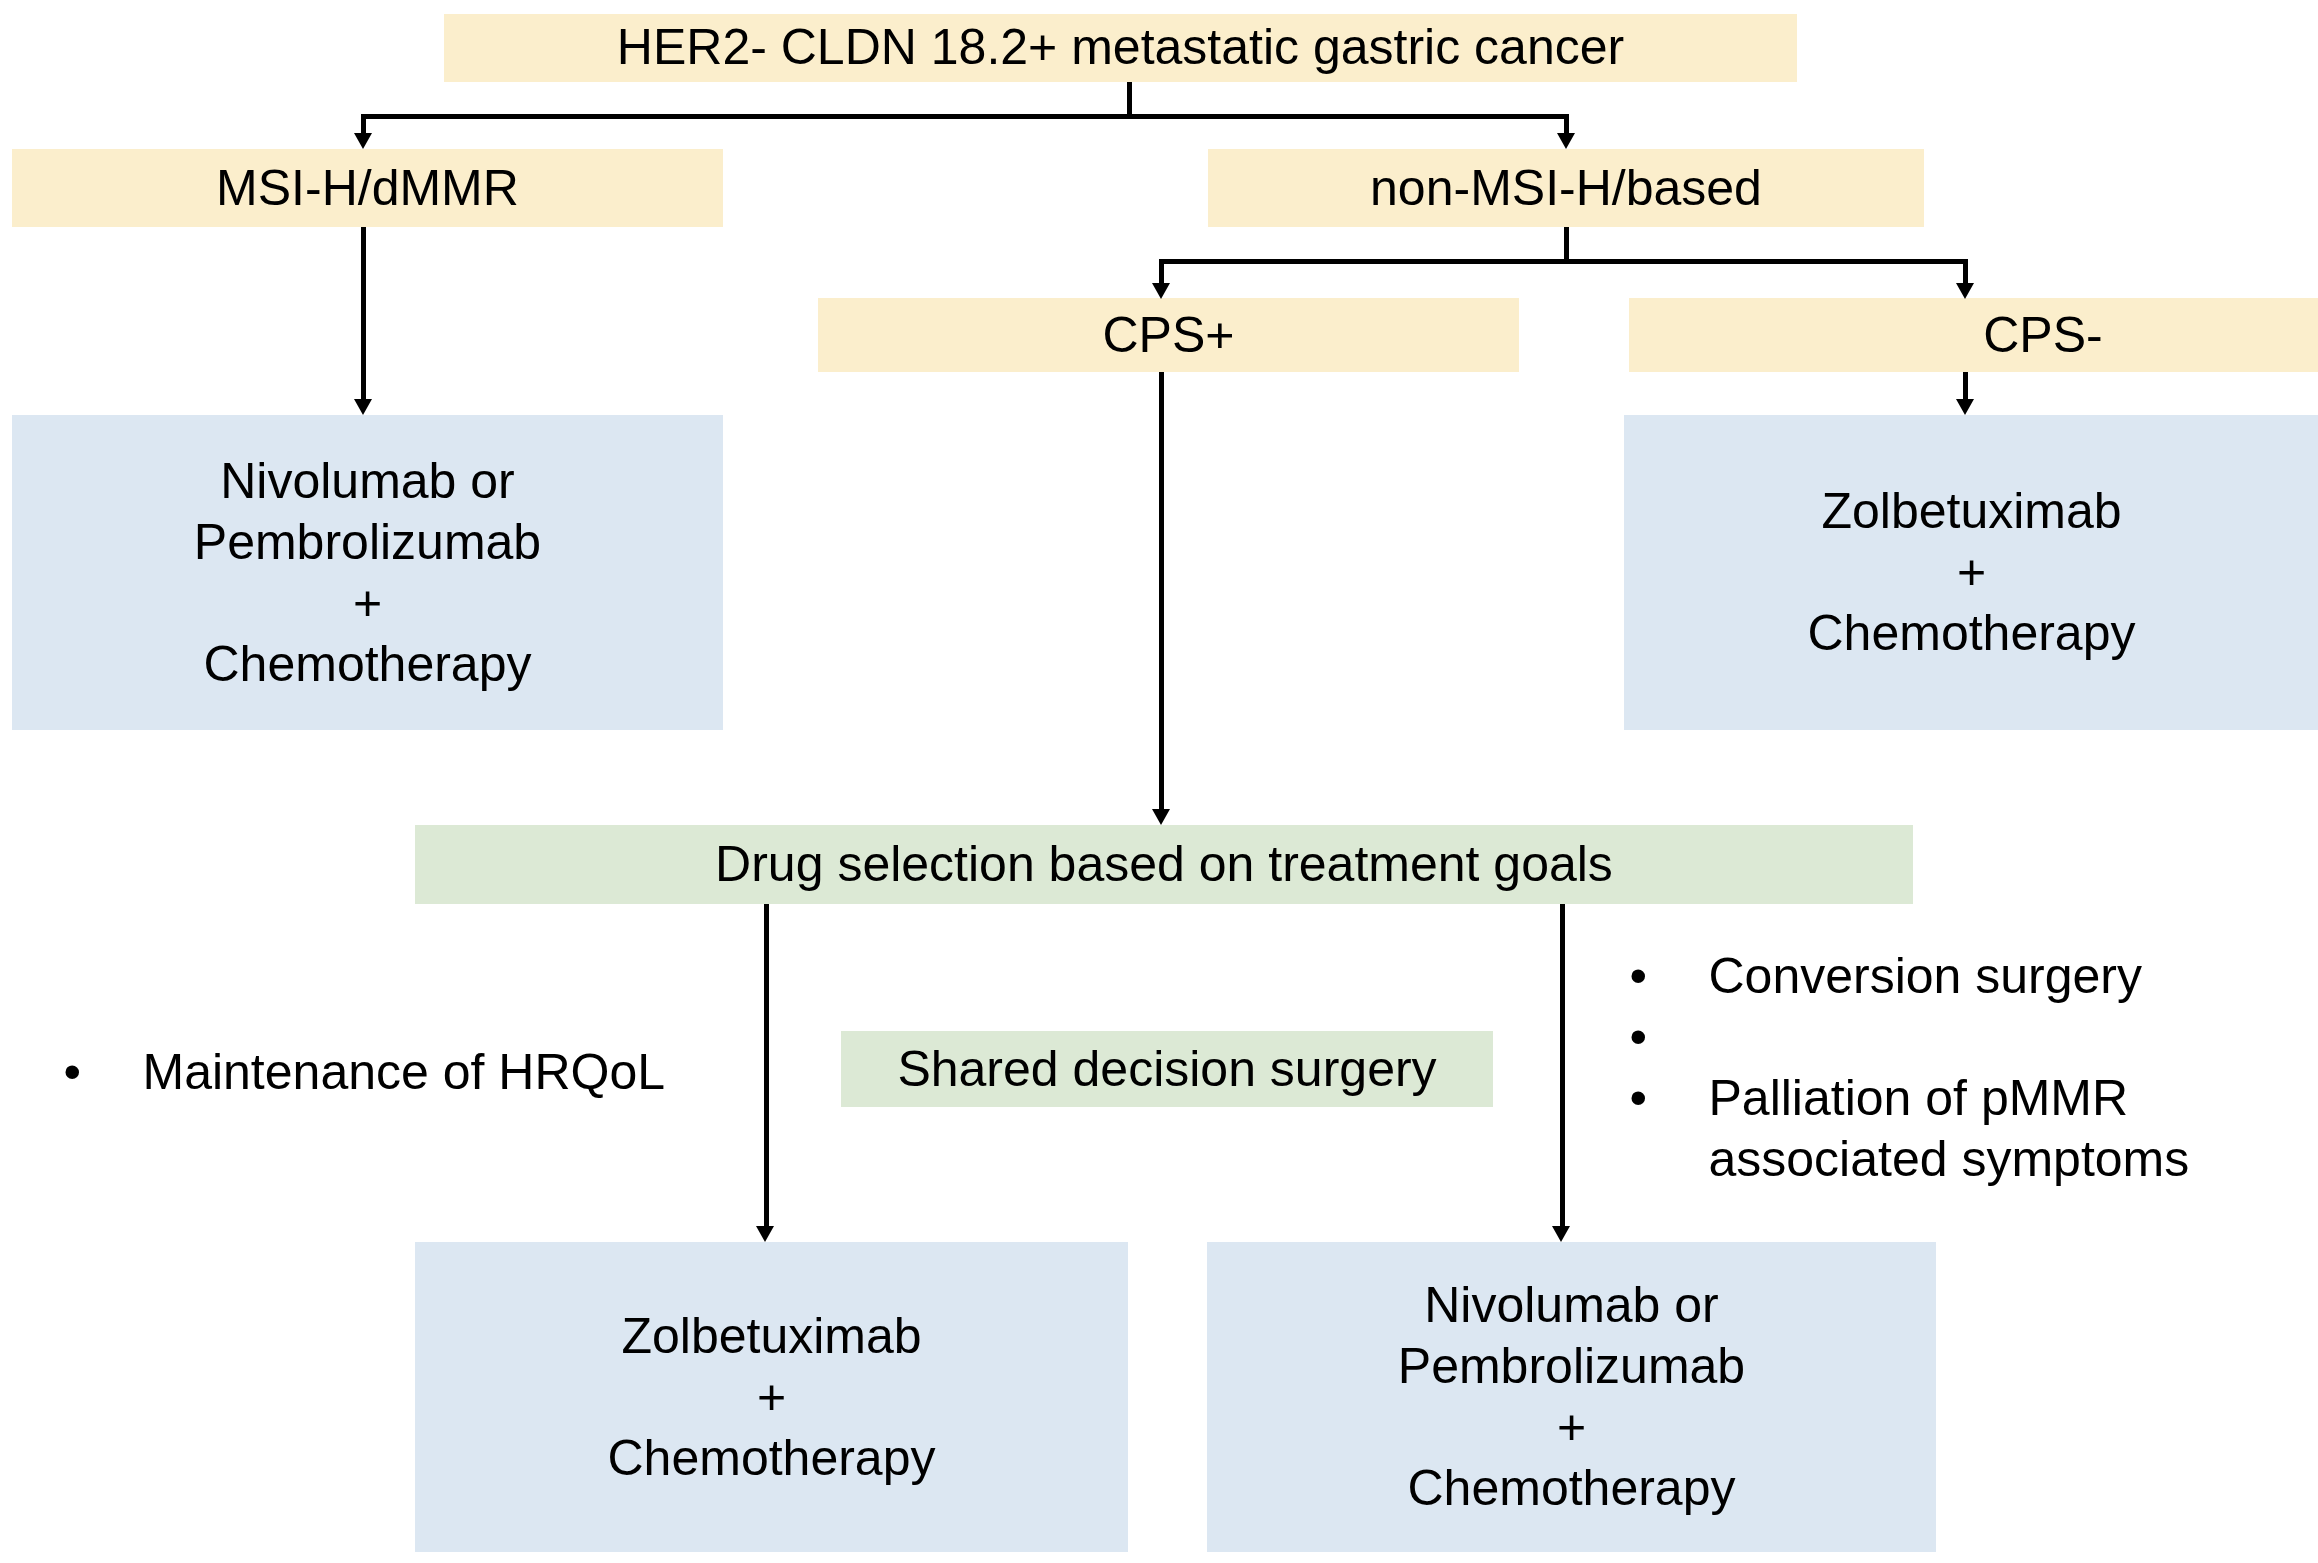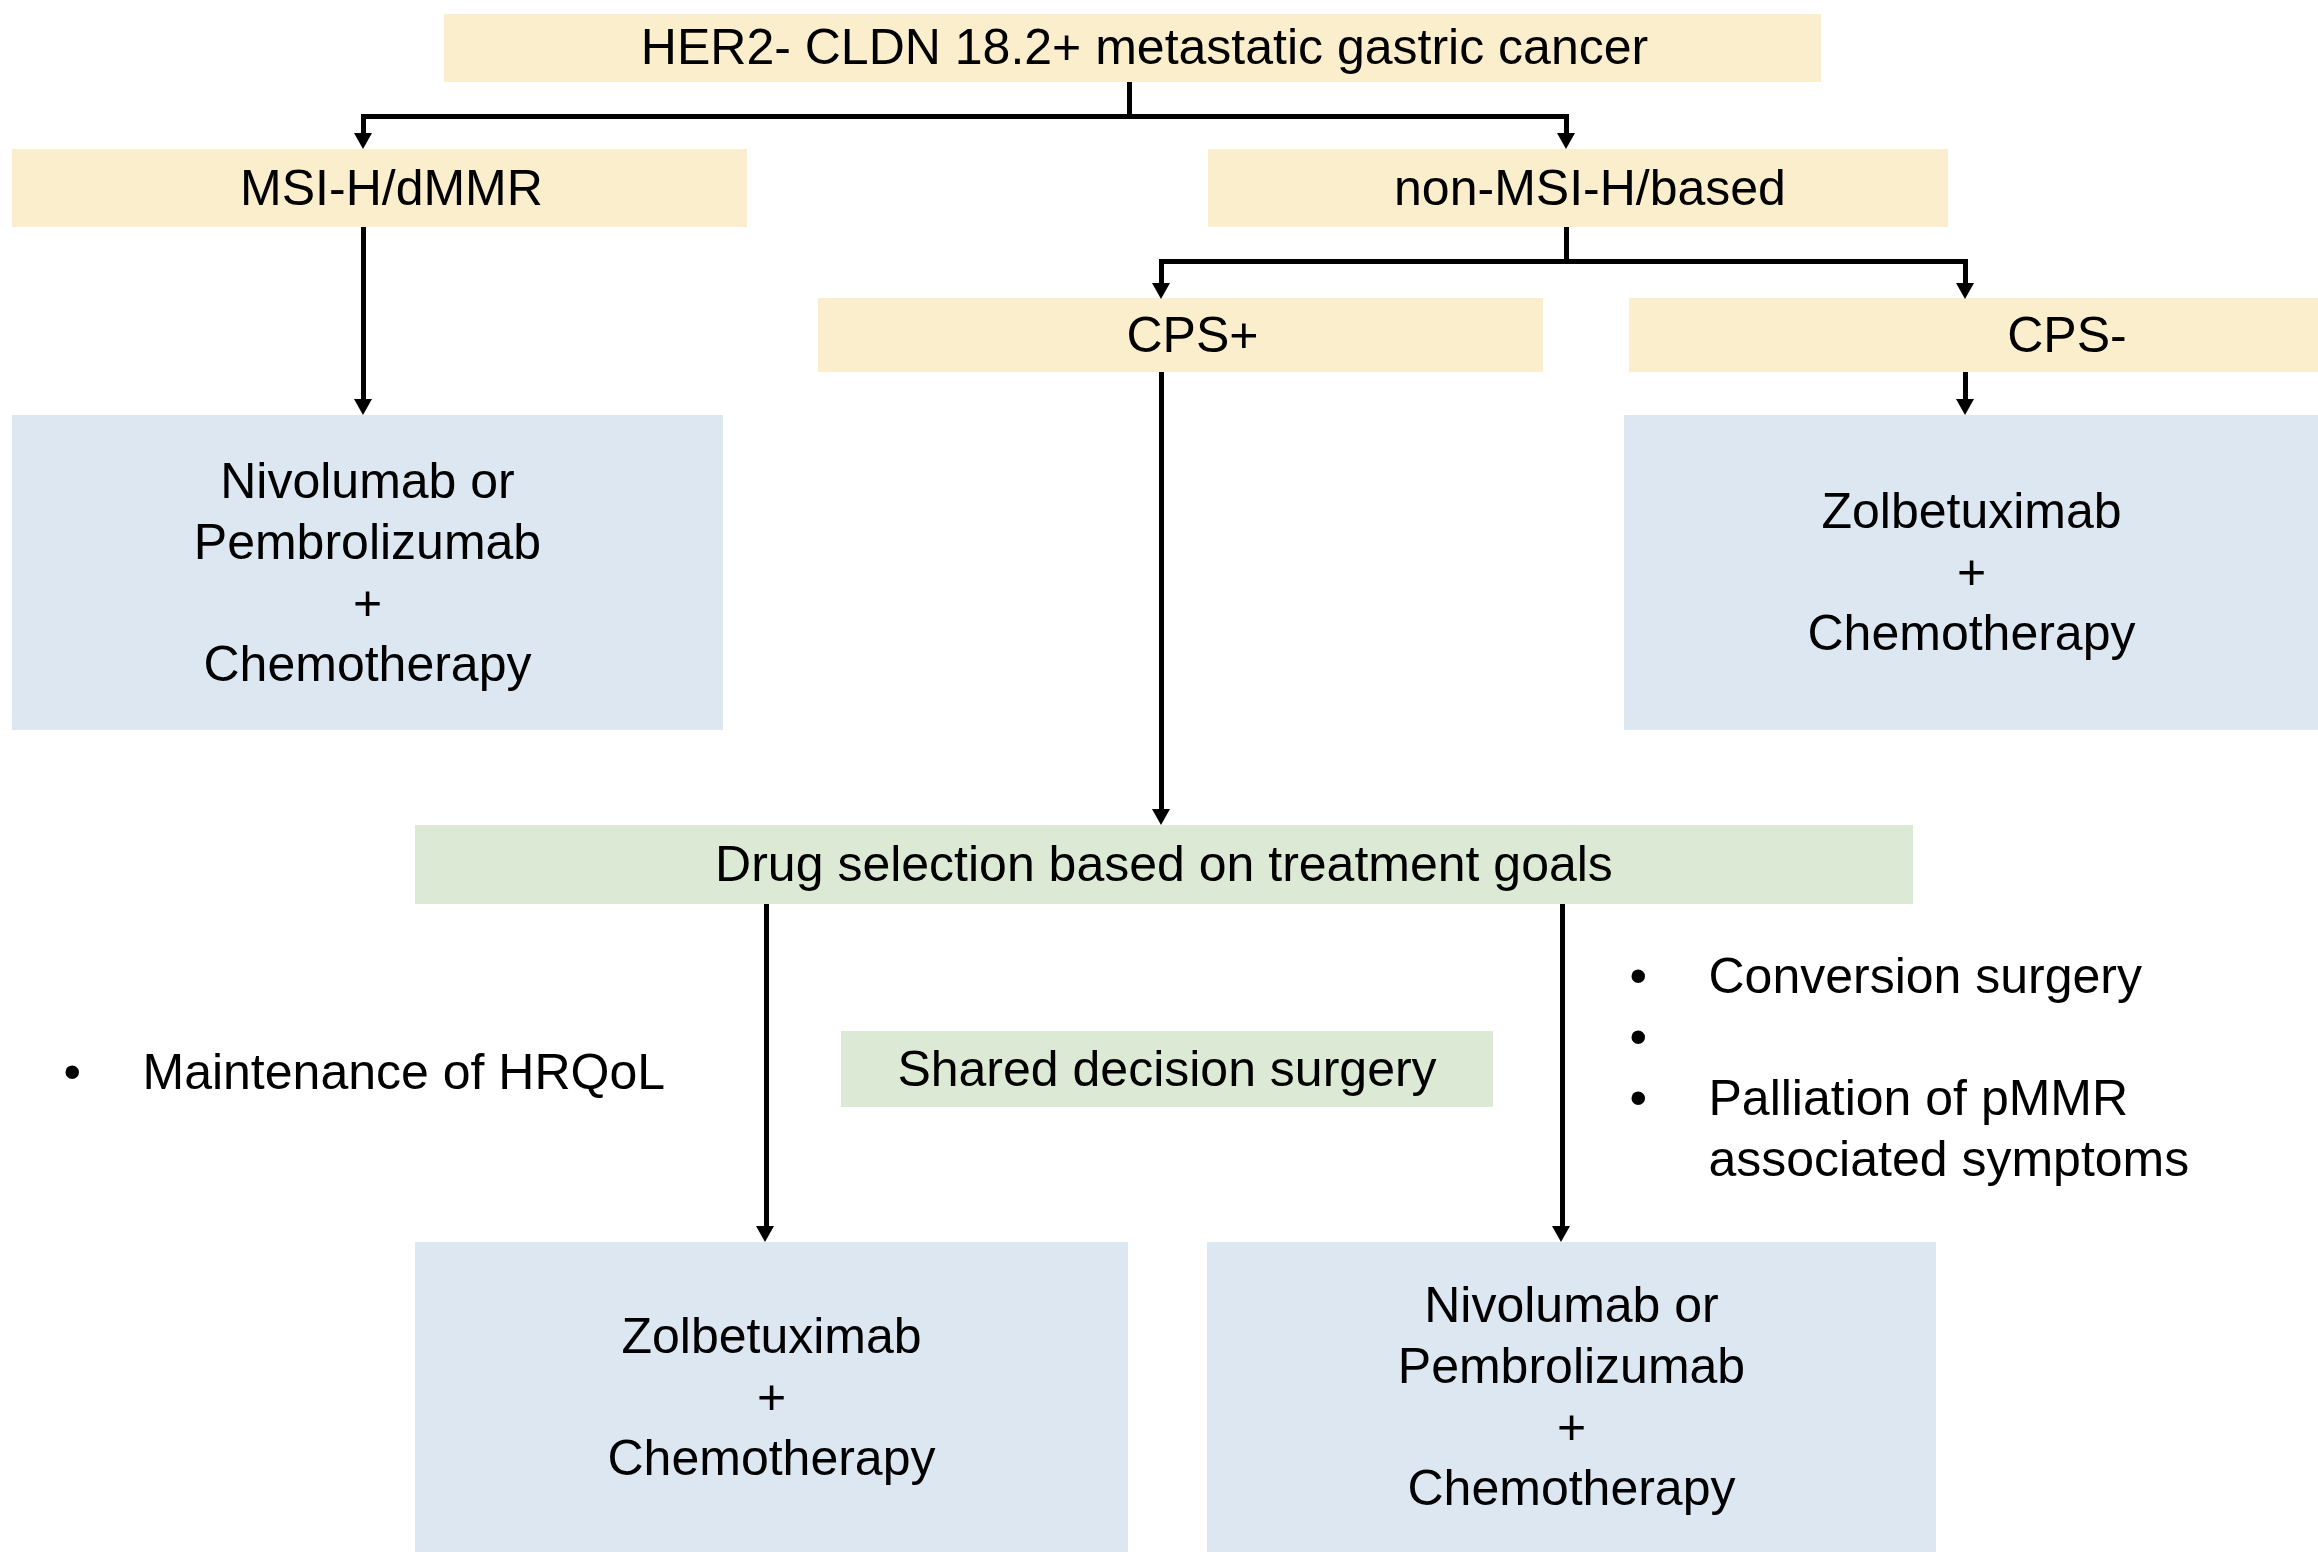--- a/index.html
+++ b/index.html
@@ -24,21 +24,21 @@
     position:absolute;
     display:flex;
     flex-direction:column;
     align-items:center;
     justify-content:center;
     text-align:center;
     font-size:50px;
     line-height:61px;
     white-space:nowrap;
   }
-  .node.yellow{background:var(--yellow);padding-left:24px;}
+  .node.yellow{background:var(--yellow);}
   .node.blue{background:var(--blue);}
   .node.green{background:var(--green);}
   .vline{position:absolute;width:4.7px;background:var(--line);}
   .hline{position:absolute;height:4.7px;background:var(--line);}
   .arrowhead{
     position:absolute;width:0;height:0;
     border-left:9.5px solid transparent;
     border-right:9.5px solid transparent;
     border-top:16px solid var(--line);
   }

